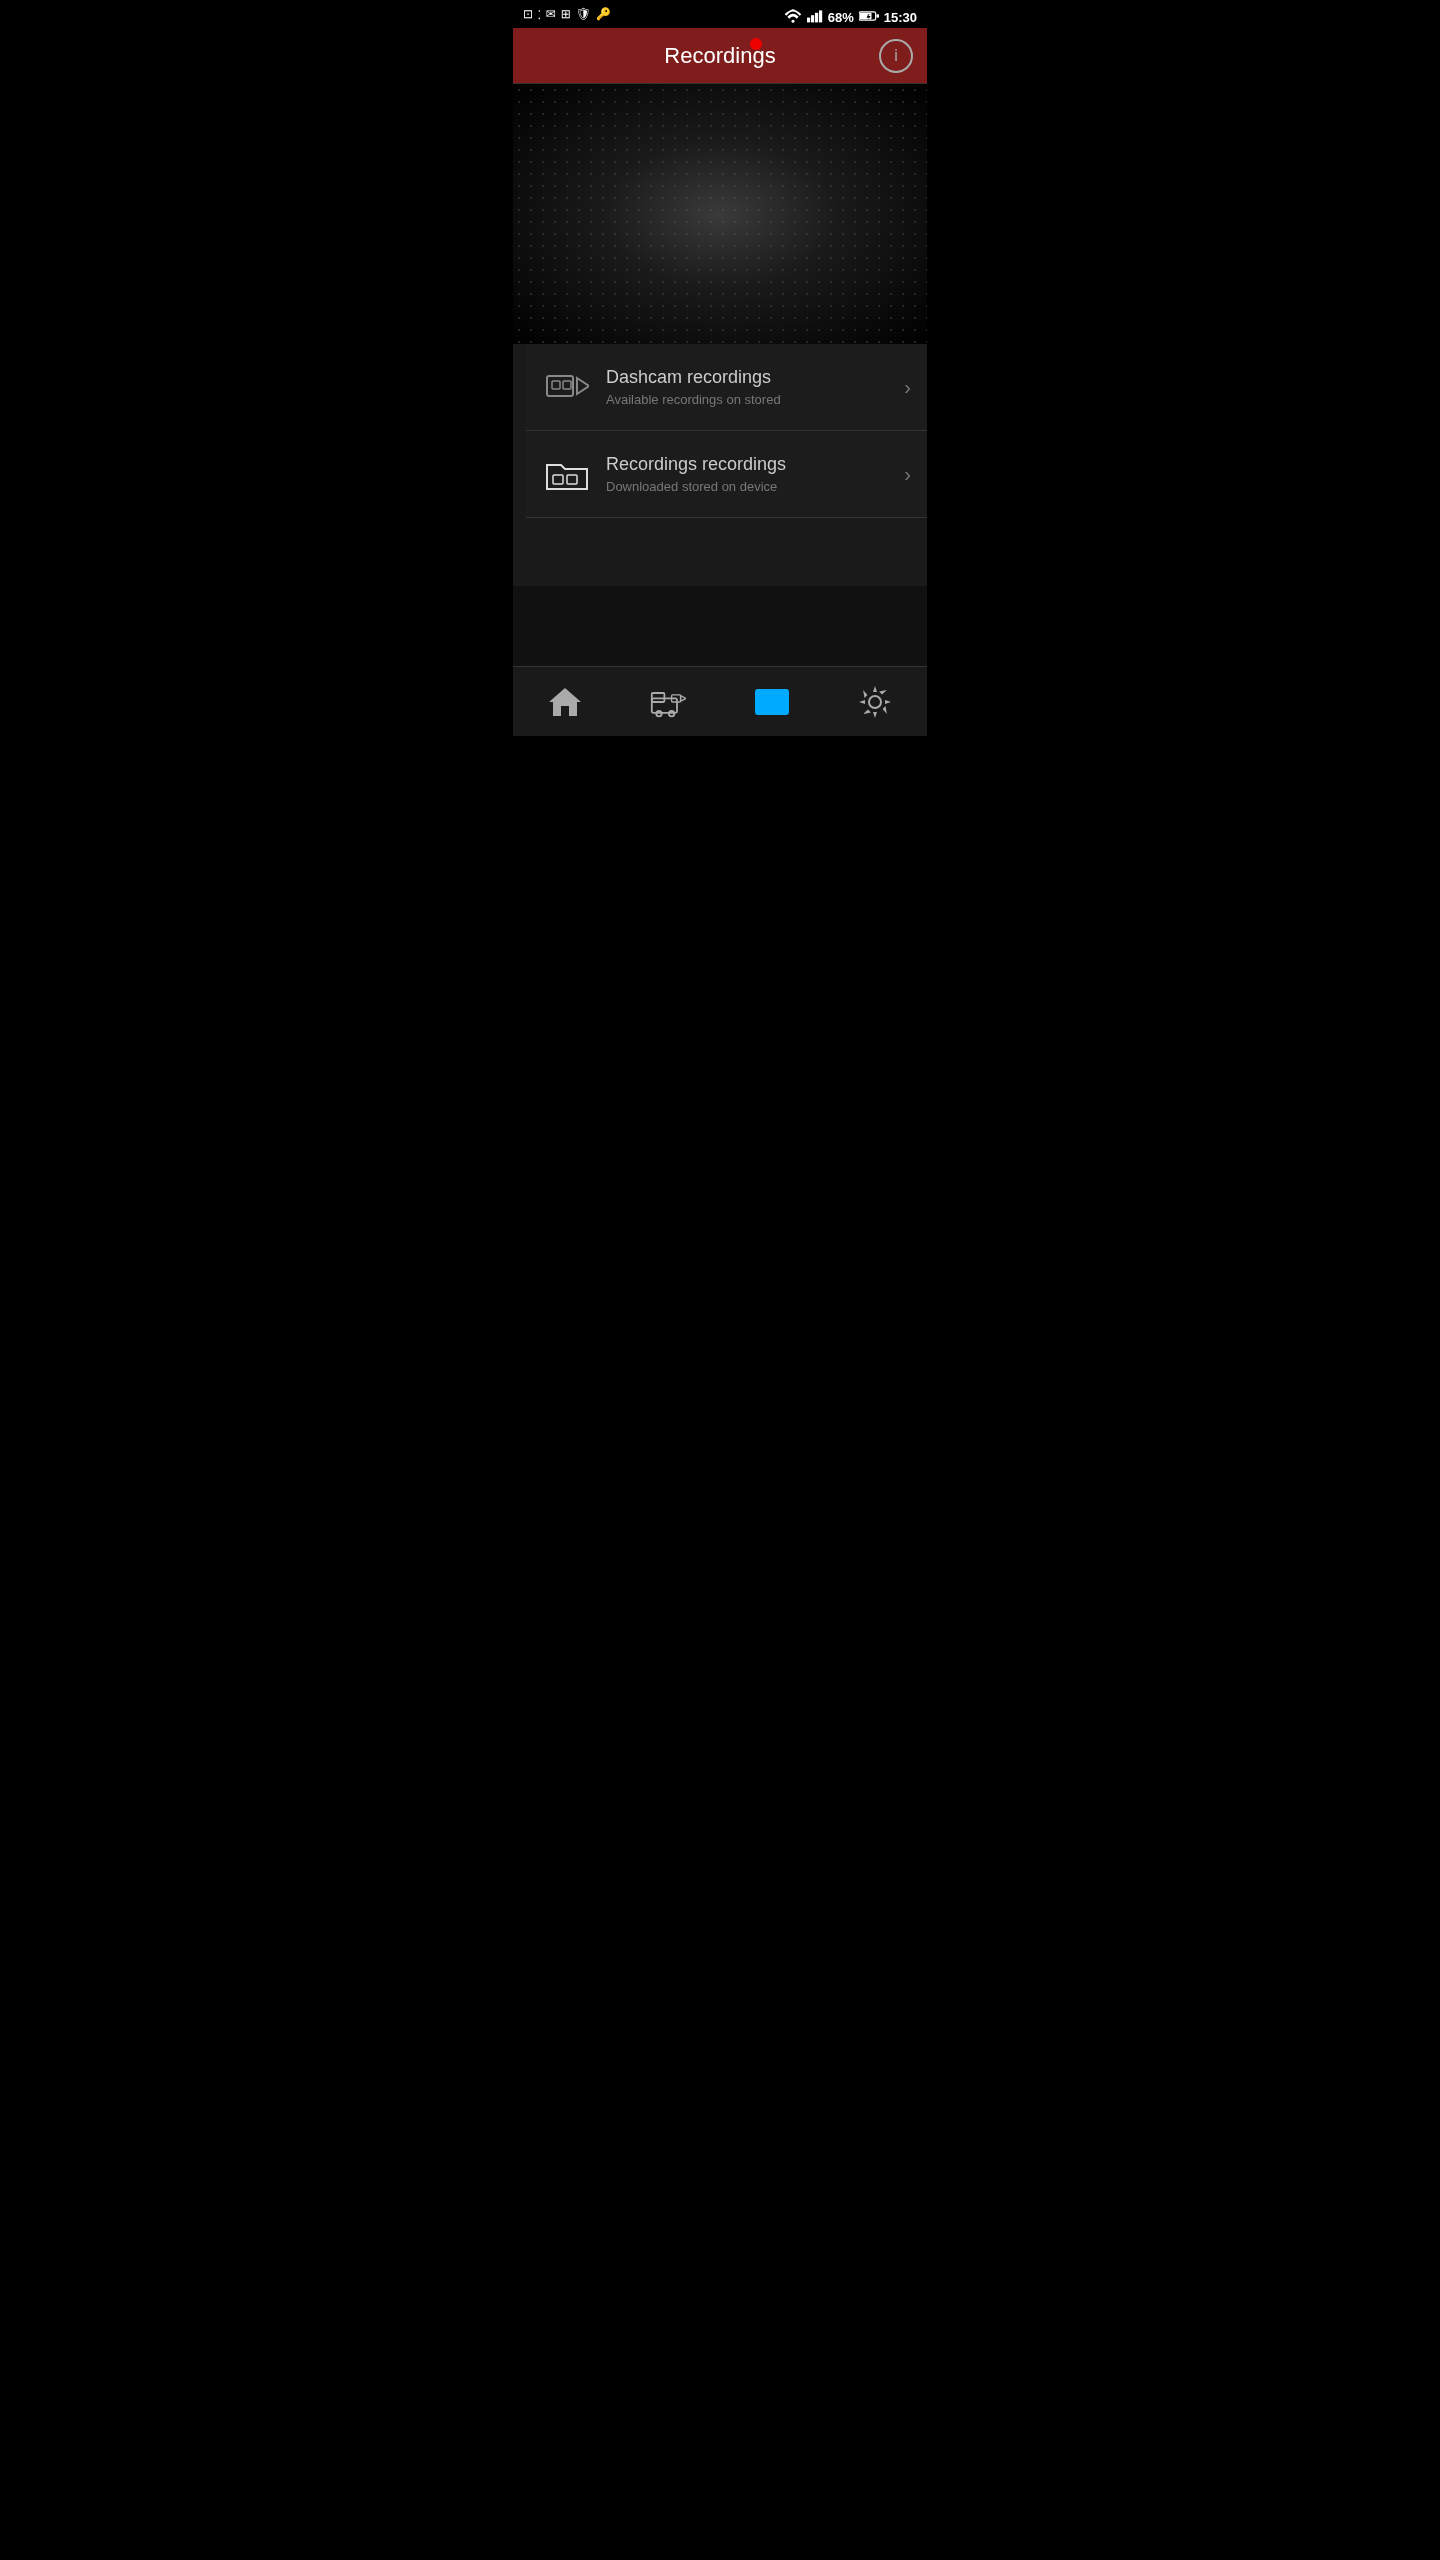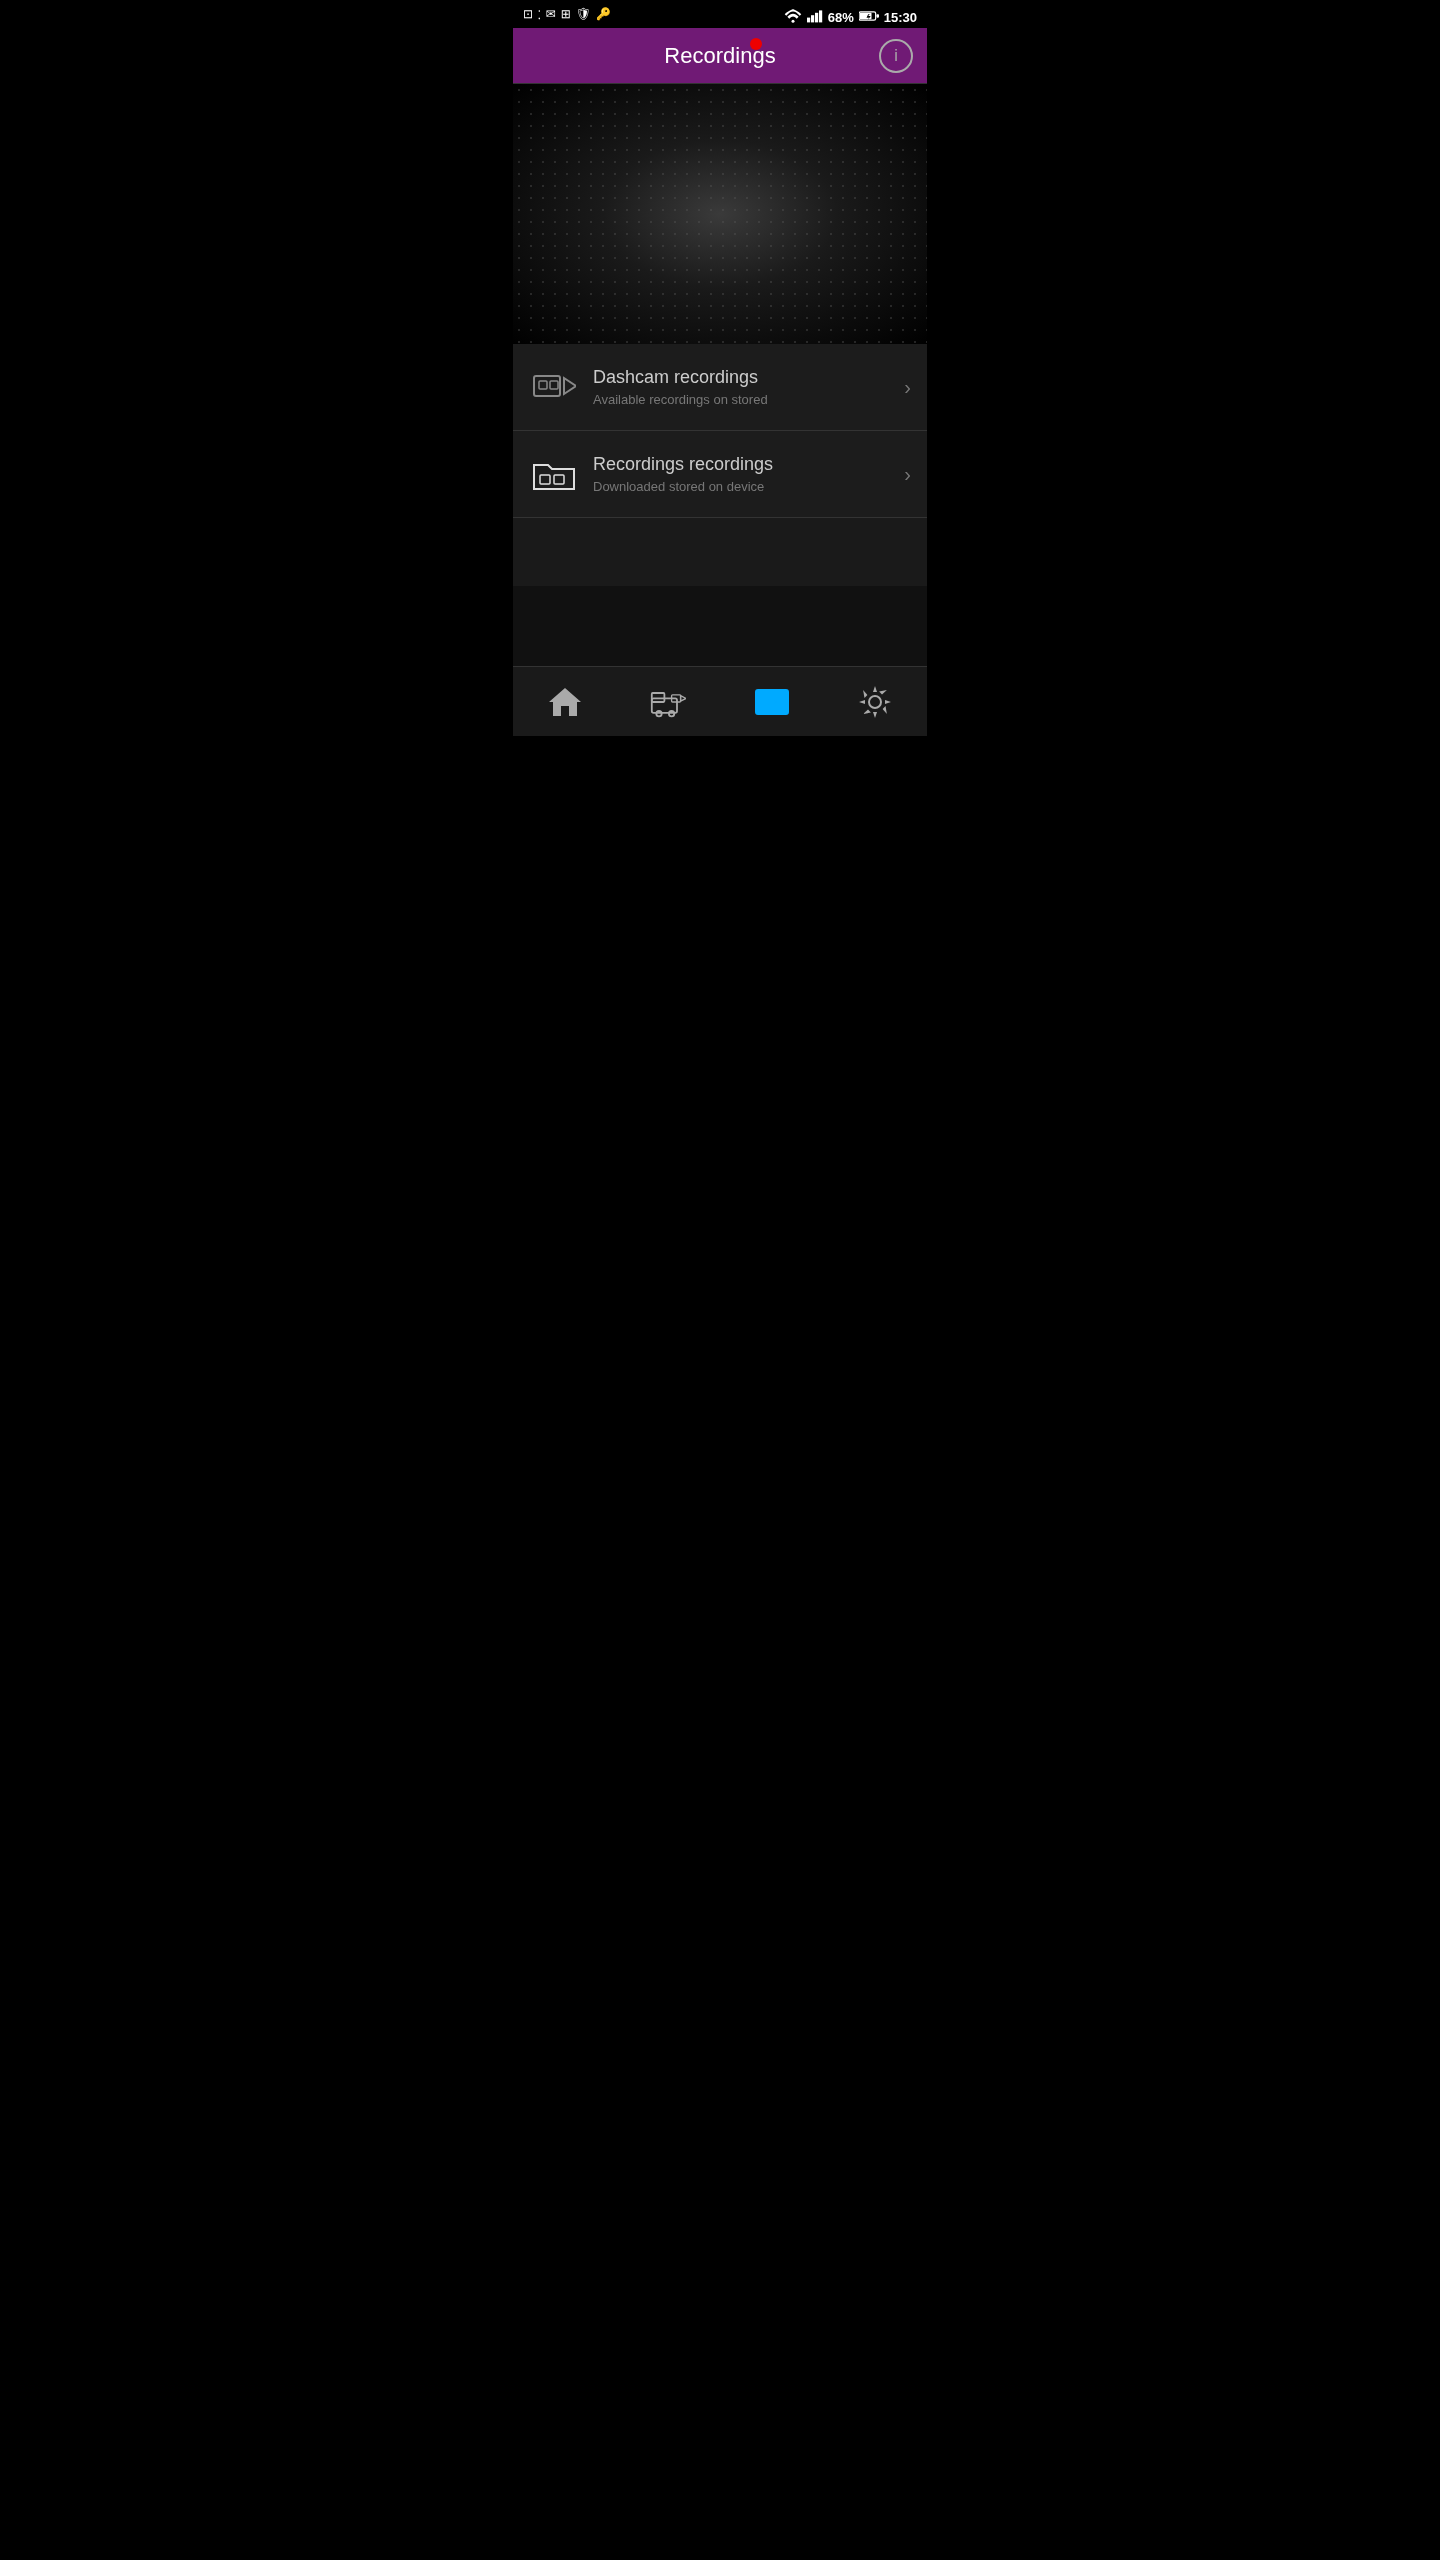--- a/index.html
+++ b/index.html
@@ -43,21 +43,21 @@
       display: flex;
       align-items: center;
       gap: 5px;
       font-weight: bold;
       font-size: 13px;
       margin-top: 7px;
     }
 
     
     .header {
-      background: #701a75;
+      background: #7f1d1d;
       height: 56px;
       display: flex;
       align-items: center;
       justify-content: center;
       position: relative;
       border-bottom: 1px solid #333;
     }
 
     .header-title {
       font-size: 22px;
@@ -129,20 +129,21 @@
       z-index: 2;
       display: flex;
       align-items: center;
       justify-content: center;
     }
 
     
     .menu-section {
       background: #1a1a1a;
       flex: 1;
+      padding-left: 13px;
     }
 
     .menu-item {
       display: flex;
       align-items: center;
       padding: 18px 16px;
       border-bottom: 1px solid #333;
       cursor: pointer;
       background: #1c1c1c;
     }

